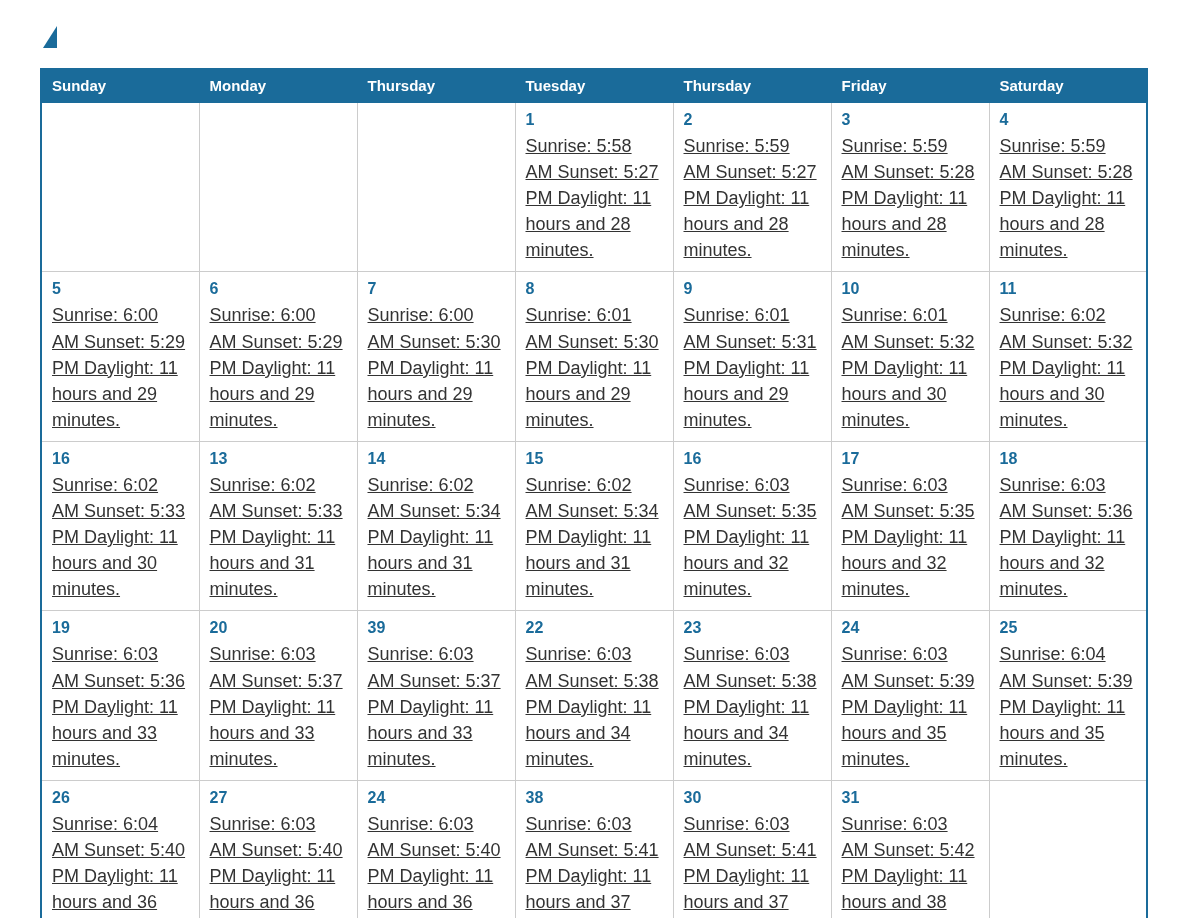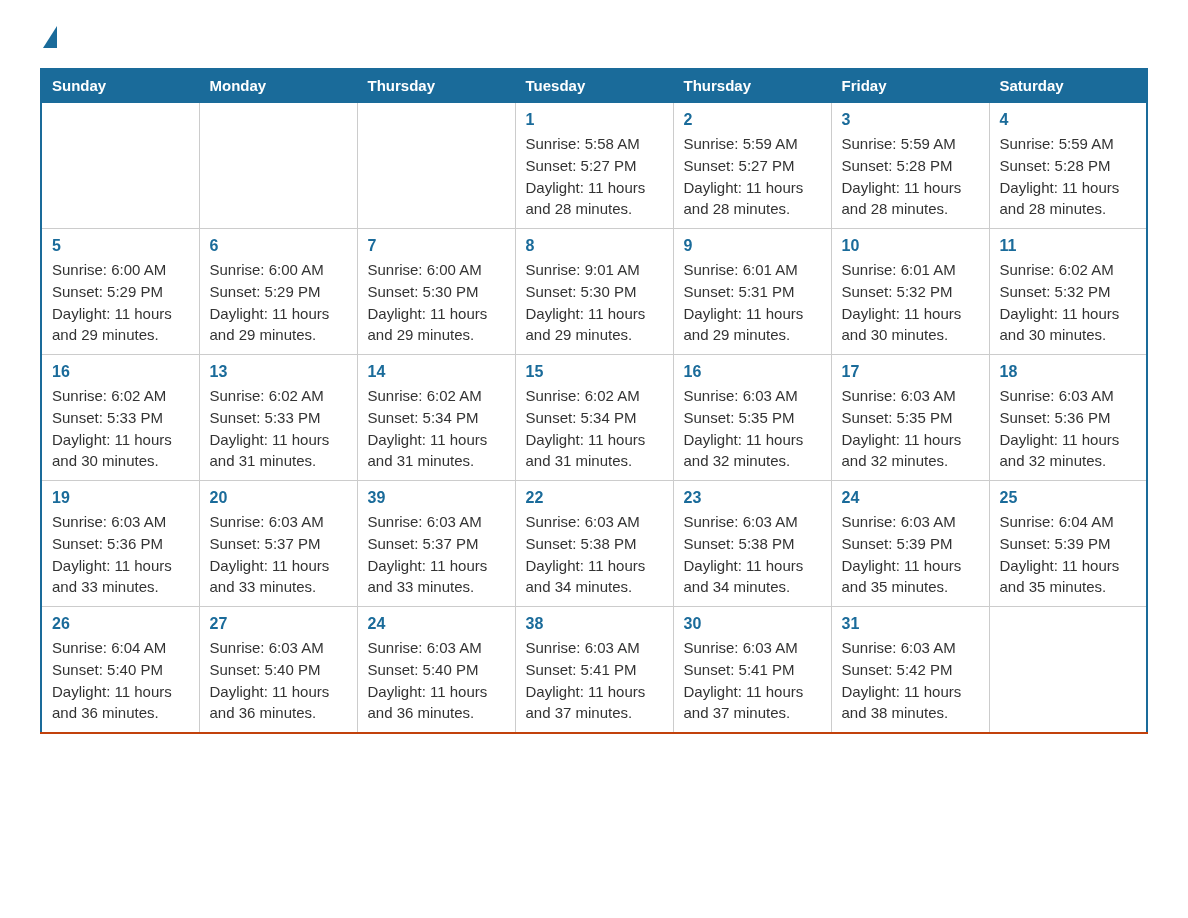--- a/index.html
+++ b/index.html
@@ -84,22 +84,23 @@
     }
     .day-num {
       font-size: 16px;
       font-weight: bold;
       color: #1a6b9a;
       display: block;
       margin-bottom: 4px;
     }
     .day-info {
       color: #333;
-      font-size: 15px;
+      font-size: 18px;
       line-height: 1.45;
+      text-decoration: underline;
     }
     tbody tr td:first-child .day-num,
     tbody tr td:last-child .day-num {
       color: #1a6b9a;
     }
     tbody tr:last-child td {
       border-bottom: 2px solid #c2410c;
     }
     thead tr th:first-child {
       border-left: 2px solid #1a6b9a;
@@ -190,21 +191,21 @@
 Daylight: 11 hours and 29 minutes.</div>
         </td>
         <td>
           <span class="day-num">7</span>
           <div class="day-info">Sunrise: 6:00 AM
 Sunset: 5:30 PM
 Daylight: 11 hours and 29 minutes.</div>
         </td>
         <td>
           <span class="day-num">8</span>
-          <div class="day-info">Sunrise: 9:01 AM
+          <div class="day-info">Sunrise: 6:01 AM
 Sunset: 5:30 PM
 Daylight: 11 hours and 29 minutes.</div>
         </td>
         <td>
           <span class="day-num">9</span>
           <div class="day-info">Sunrise: 6:01 AM
 Sunset: 5:31 PM
 Daylight: 11 hours and 29 minutes.</div>
         </td>
         <td>

